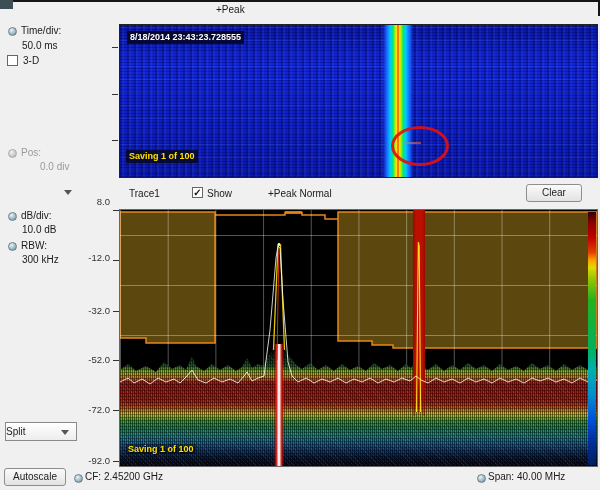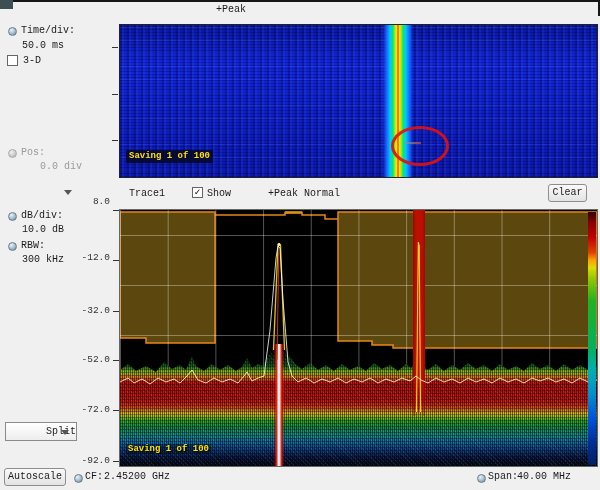--- a/index.html
+++ b/index.html
@@ -1,17 +1,17 @@
 <!DOCTYPE html>
 <html><head>
 <meta charset="utf-8">
 <style>
   html,body{margin:0;padding:0;}
   #app{position:relative;width:600px;height:490px;background:#f0f0f0;overflow:hidden;
-       font-family:Liberation Mono, monospace;color:#1a1a1a;}
+       font-family:Liberation Sans, sans-serif;color:#1a1a1a;}
   .abs{position:absolute;}
   .lbl{font-size:10px;line-height:12px;white-space:nowrap;}
   .dim{color:#9a9a9a;}
   .param-icon{width:7px;height:7px;border-radius:50%;
      background:radial-gradient(circle at 35% 30%,#e8f4fa,#9ab5c4 60%,#5f7d8e);
      border:1px solid #6b7f8c;}
   .param-icon.gray{background:radial-gradient(circle at 35% 30%,#f2f2f2,#c9c9c9 60%,#a8a8a8);border-color:#aaa;}
   .btn{box-sizing:border-box;border:1px solid #8e8e8e;border-radius:3px;
      background:linear-gradient(#fafafa,#e3e3e3);font-size:10px;line-height:16px;
      text-align:center;color:#222;}
@@ -68,21 +68,21 @@
      background:linear-gradient(90deg, rgba(120,0,0,.45), rgba(120,0,0,0) 25% 75%, rgba(120,0,0,.45)),
                 linear-gradient(180deg, #bb1000 0 168px, rgba(187,16,0,0) 205px);}
   .colorbar{position:absolute;left:468px;top:2px;width:8px;height:253px;
      background:linear-gradient(to bottom,#300 0%,#800 4%,#c00000 10%,#e04000 16%,#ffa000 19%,
        #dcdc00 22%,#98c800 26%,#22b222 35%,#00b060 55%,#00b0b0 62%,#0090cc 72%,#0050dd 82%,
        #0030a0 90%,#002060 100%);}
   .sv-bottom{position:absolute;left:6px;top:234px;color:#ffe000;font-size:9px;font-weight:bold;
      background:rgba(0,0,0,.30);padding:0 2px;text-shadow:1px 1px 1px #000;}
   .ylab{position:absolute;width:34px;text-align:right;font-size:9.5px;color:#333;line-height:12px;}
   .combo{box-sizing:border-box;border:1px solid #8a8a8a;background:linear-gradient(#fff,#ededed);
-     font-size:10px;line-height:17px;padding-left:6px;color:#222;text-align:right;}
+     font-size:10px;line-height:17px;color:#222;}
   .combo .chev{position:absolute;right:7px;top:7px;}
 </style>
 </head>
 <body>
 
 <div id="app">
 
   <div class="abs" style="left:0;top:0;width:600px;height:2px;background:#161616;"></div>
   <div class="abs" style="left:0;top:0;width:13px;height:9px;background:#3d4f55;"></div>
   <div class="abs" style="left:598px;top:0;width:2px;height:16px;background:#161616;"></div>
@@ -98,33 +98,34 @@
   <div class="abs lbl dim" style="left:21px;top:147px;">Pos:</div>
   <div class="abs lbl dim" style="left:40px;top:161px;">0.0 div</div>
 
   <div class="abs tickL" style="left:112px;top:47px;"></div>
   <div class="abs tickL" style="left:112px;top:94px;"></div>
   <div class="abs tickL" style="left:112px;top:140px;"></div>
 
   <div class="abs sg-plot">
     <div class="sg-noise"></div>
     <div class="sg-stripe"></div>
+    <div class="overlay-box ts-box" style="left:7px;top:6px;">8/18/2014 23:43:23.728555</div>
     <div class="overlay-box sv-box" style="left:6px;top:125px;">Saving 1 of 100</div>
     <div class="streak"></div>
     <div class="ellipse"></div>
   </div>
 
   <div class="abs chev" style="left:64px;top:190px;"></div>
   <div class="abs lbl" style="left:129px;top:188px;">Trace1</div>
   <div class="abs cb" style="left:192px;top:187px;">
     <span>✓</span>
   </div>
   <div class="abs lbl" style="left:207px;top:188px;">Show</div>
   <div class="abs lbl" style="left:248px;top:188px;margin-left:20px;">+Peak Normal</div>
-  <div class="abs btn" style="left:548px;top:184px;width:39px;height:18px;">Clear</div>
+  <div class="abs btn" style="left:526px;top:184px;width:56px;height:18px;">Clear</div>
 
   <div class="abs param-icon" style="left:8px;top:212px;"></div>
   <div class="abs lbl" style="left:21px;top:210px;">dB/div:</div>
   <div class="abs lbl" style="left:22px;top:224px;">10.0 dB</div>
   <div class="abs param-icon" style="left:8px;top:242px;"></div>
   <div class="abs lbl" style="left:21px;top:240px;">RBW:</div>
   <div class="abs lbl" style="left:22px;top:254px;">300 kHz</div>
 
   <div class="abs combo" style="left:5px;top:422px;width:72px;height:19px;">
     <span>Split</span>

